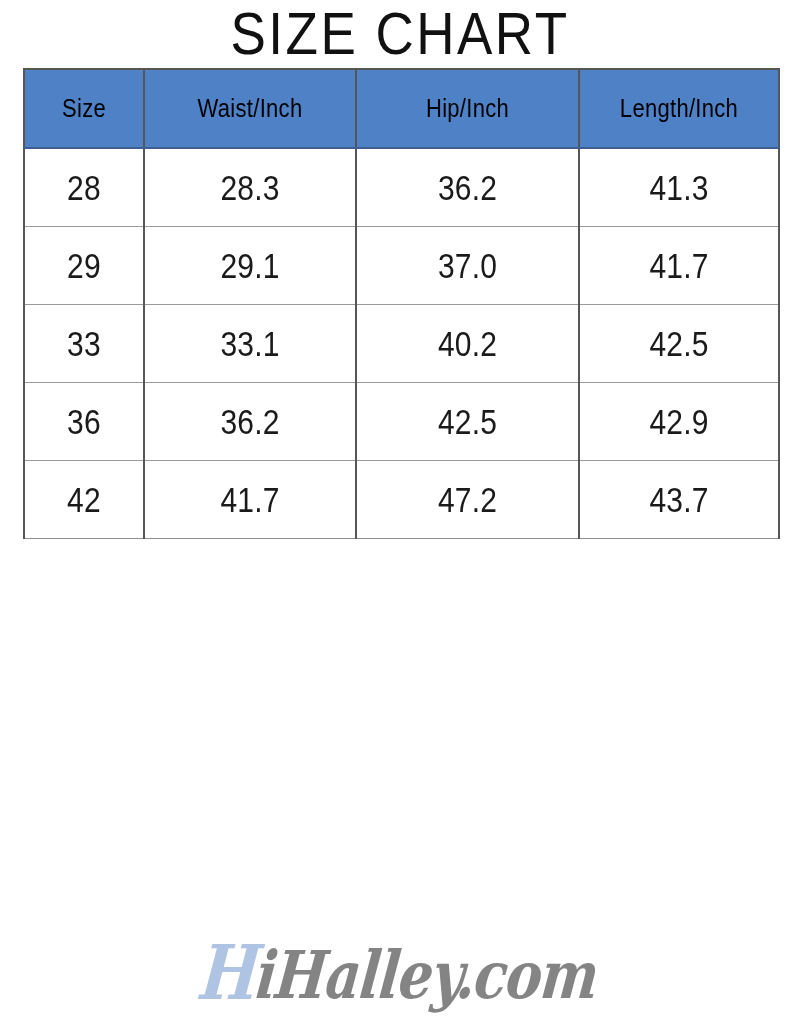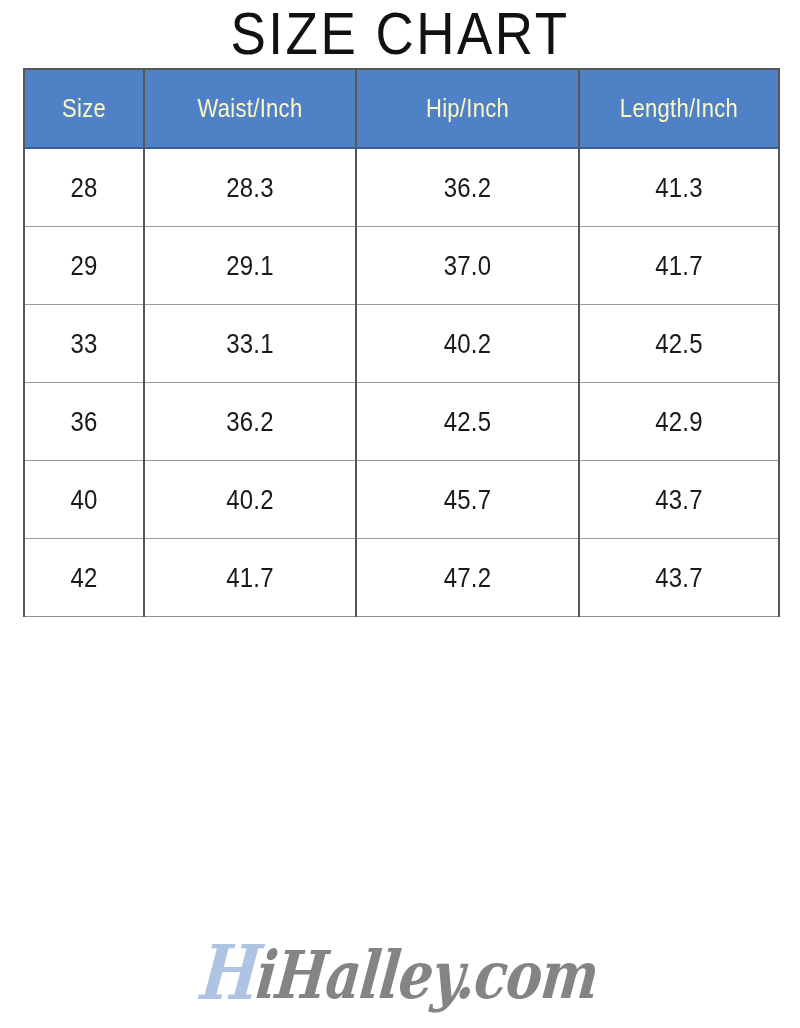--- a/index.html
+++ b/index.html
@@ -54,39 +54,39 @@
     text-align: center;
     vertical-align: middle;
     border-left: 2px solid #565656;
     border-right: 2px solid #565656;
   }
 
   
   #size-table thead th {
     height: 77px;
     background: #4F81C7;
-    color: #fef9c3;
+    color: #000000;
     font-weight: 400;
     font-size: 22px;
     letter-spacing: 0.3px;
     border-top: 2px solid #565656;
     border-bottom: 2px solid #3d5f92;
     transform: scaleY(1.0);
   }
   #size-table thead th span {
     display: inline-block;
     transform: scaleY(1.18);
   }
 
   
   #size-table tbody td {
     height: 77px;
     background: #ffffff;
     color: #1a1a1a;
-    font-size: 24px;
+    font-size: 30px;
     font-weight: 300;
     border-top: 1.5px solid #9a9a9a;
     border-bottom: 1.5px solid #9a9a9a;
   }
   #size-table tbody td span {
     display: inline-block;
     transform: scaleY(1.16);
     letter-spacing: 0.2px;
   }
   #size-table tbody tr:last-child td {
@@ -171,26 +171,20 @@
         <td><span>40.2</span></td>
         <td><span>42.5</span></td>
       </tr>
       <tr>
         <td><span>36</span></td>
         <td><span>36.2</span></td>
         <td><span>42.5</span></td>
         <td><span>42.9</span></td>
       </tr>
       <tr>
-        <td><span>40</span></td>
-        <td><span>40.2</span></td>
-        <td><span>45.7</span></td>
-        <td><span>43.7</span></td>
-      </tr>
-      <tr>
         <td><span>42</span></td>
         <td><span>41.7</span></td>
         <td><span>47.2</span></td>
         <td><span>43.7</span></td>
       </tr>
     </tbody>
 </table>
 
 <div id="watermark">
   <span class="wm-first">H</span><span class="wm-rest">iHalley.com</span>

